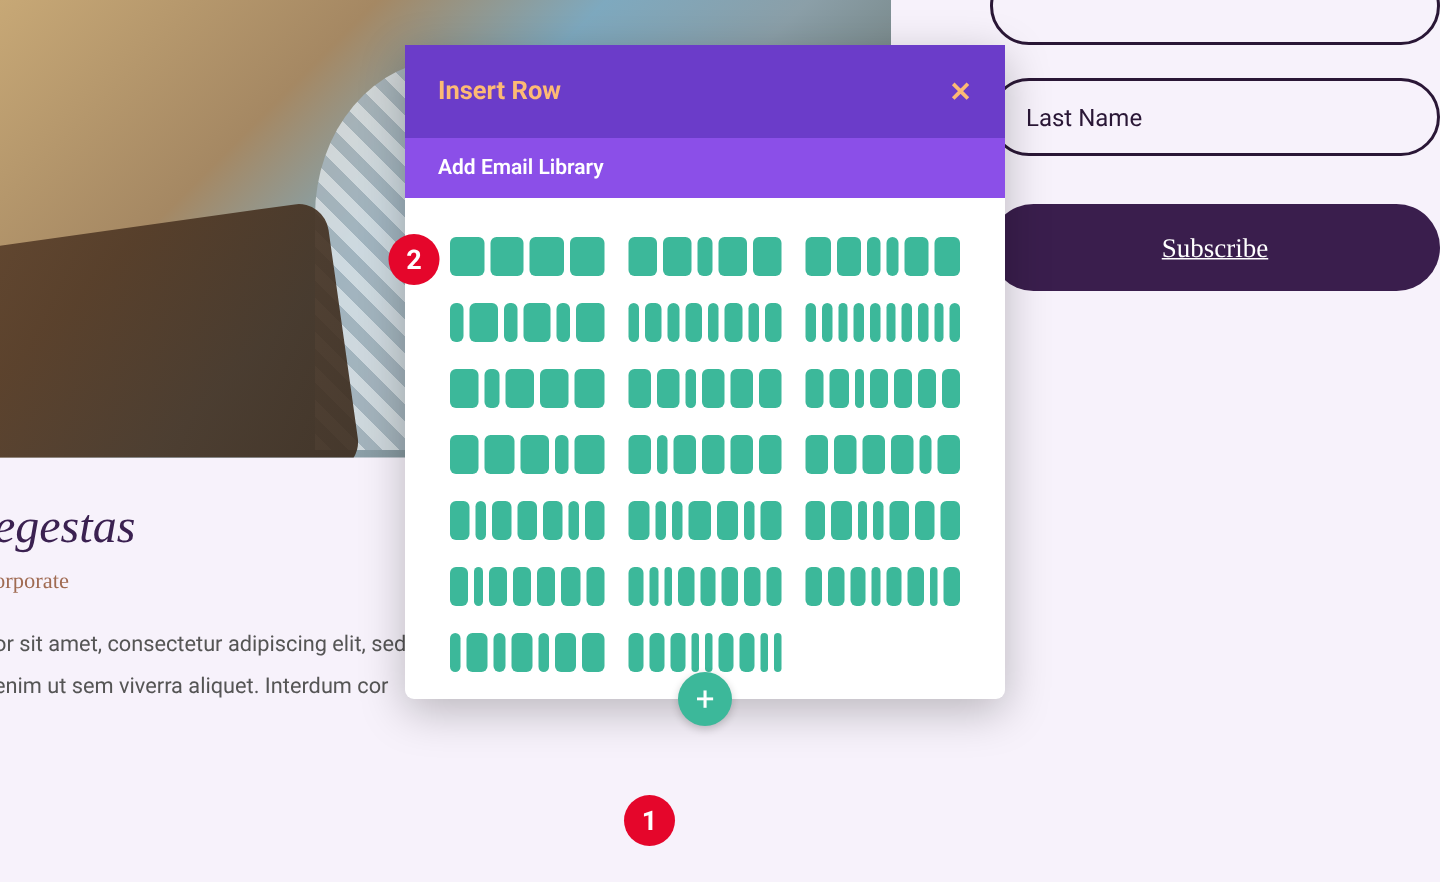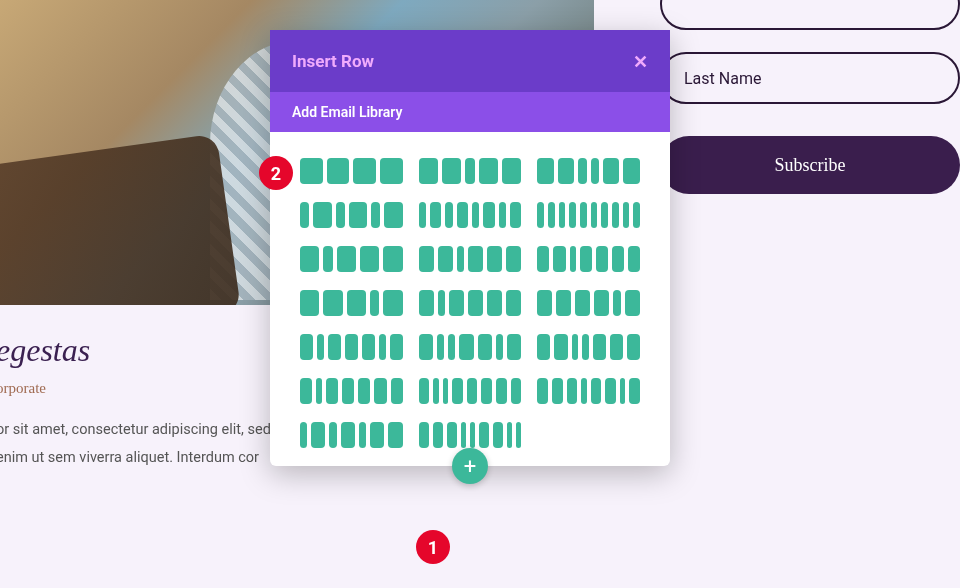--- a/index.html
+++ b/index.html
@@ -92,36 +92,37 @@
       width: 100%;
       height: 58px;
       border: none;
       border-radius: 30px;
       background: #3a1e4d;
       color: #fff;
       font-family: Georgia, serif;
       font-size: 18px;
       cursor: pointer;
       margin-top: 10px;
+      text-decoration: underline;
     }
 
     
     .modal {
       position: absolute;
       top: 30px;
       left: 270px;
       width: 400px;
       background: #fff;
       border-radius: 6px;
       box-shadow: 0 8px 30px rgba(0,0,0,.25);
       overflow: visible;
     }
     .modal-header {
       background: #6b3cc9;
-      color: #f0abfc;
+      color: #fdba74;
       padding: 0 22px;
       height: 62px;
       display: flex;
       align-items: center;
       justify-content: space-between;
       font-weight: 700;
       font-size: 17px;
     }
     .close-icon { cursor: pointer; font-size: 18px; font-weight: 700; }
     .modal-tabs {

